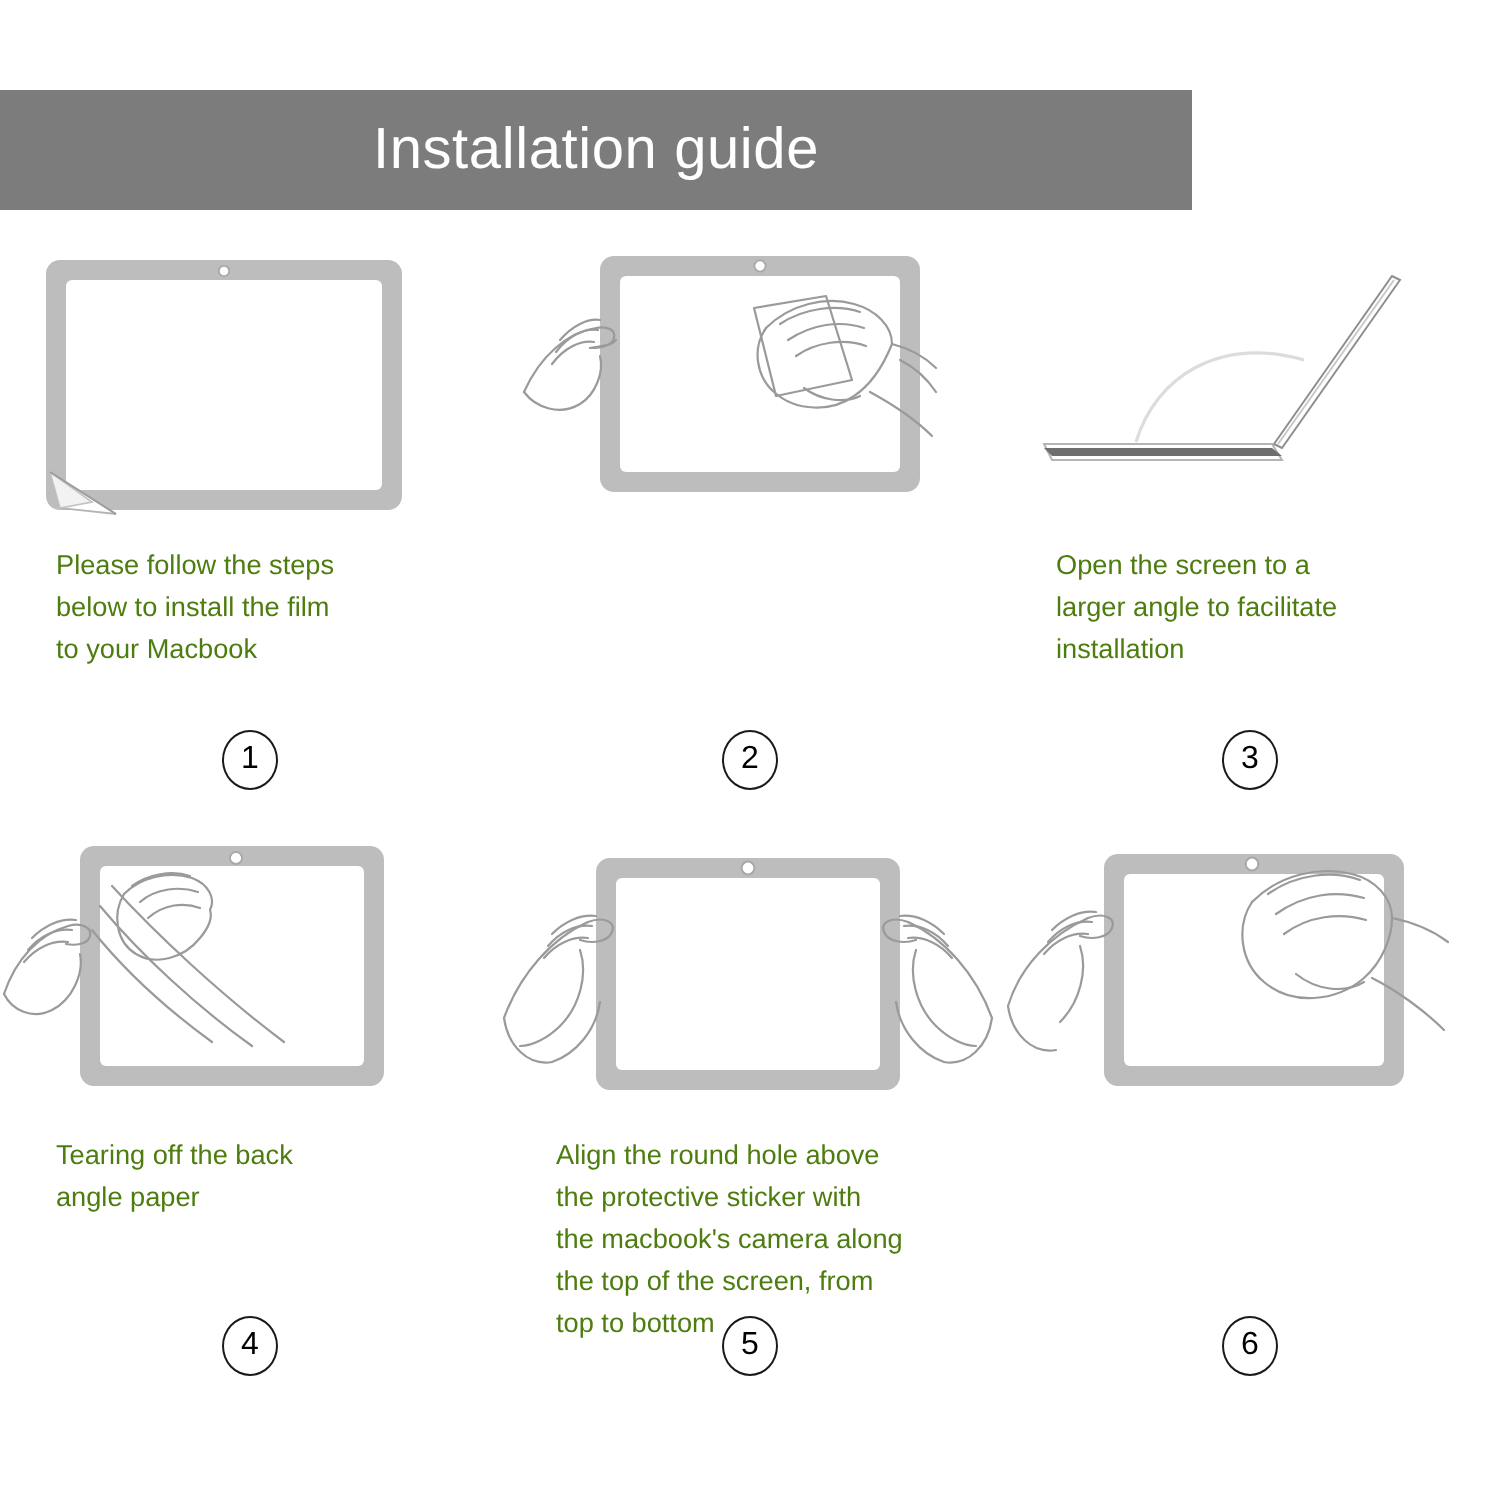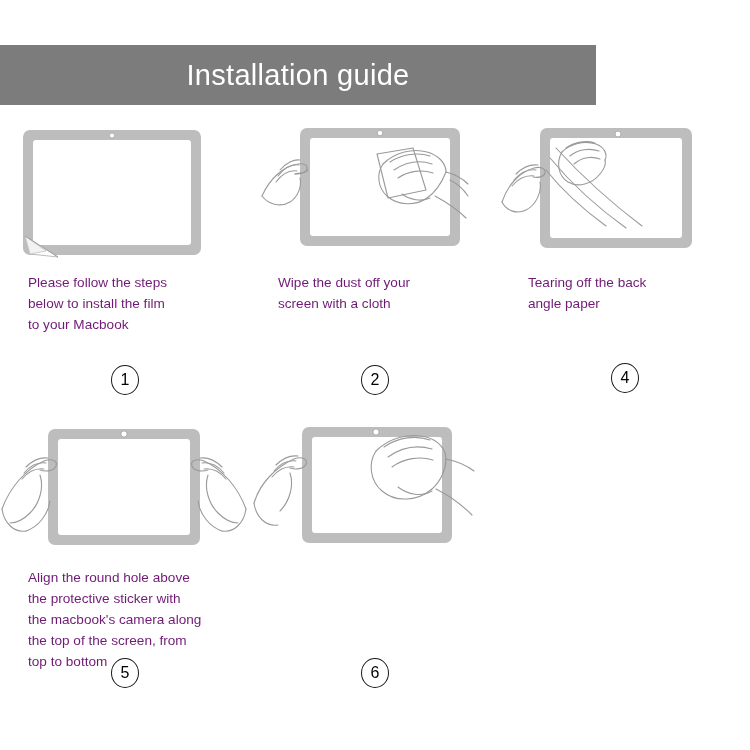--- a/index.html
+++ b/index.html
@@ -57,21 +57,21 @@
     width: 250px;
     height: 148px;
   }
   .art svg { display: block; }
 
   .caption {
     box-sizing: border-box;
     padding: 0 22px 0 28px;
     font-size: 13.6px;
     line-height: 21px;
-    color: #701a75;
+    color: #4d7c0f;
     white-space: pre-line;
     margin-top: 6px;
   }
   .cell-r1 .caption { min-height: 66px; }
 
   .step-badge {
     width: 26px;
     height: 28px;
     border: 1.6px solid #1a1a1a;
     border-radius: 50%;
@@ -140,27 +140,45 @@
           <path d="M148 60 C158 53, 172 51, 183 55"></path>
           <path d="M133 46 C126 56, 128 70, 137 78 C148 88, 166 88, 177 80 C186 74, 192 64, 196 54"></path>
           <path d="M152 76 C160 82, 172 84, 180 80"></path>
 
           <path d="M196 54 C204 56, 212 60, 218 66"></path>
           <path d="M185 78 C196 84, 208 92, 216 100"></path>
           <path d="M200 62 C208 66, 214 72, 218 78"></path>
         </g>
       </svg>
     </div>
-    <div class="caption">Wipe the dust off your
-screen with a cloth</div>
     <div class="badge-row-1">
       <div class="step-badge">2</div>
     </div>
   </div>
 
+  <div class="step-cell cell-r1">
+    <div class="art">
+      <svg width="250" height="148" viewBox="0 0 250 148">
+
+        <path d="M68 103 C78 70, 110 50, 152 62" fill="none" stroke="#dcdcdc" stroke-width="1.6"></path>
+
+        <path d="M22 104 L136 104 L141 112 L26 112 Z" fill="#ffffff" stroke="#b5b5b5" stroke-width="1"></path>
+        <path d="M22 106 L136 106 L141 110 L26 110 Z" fill="#6e6e6e"></path>
+
+        <path d="M137 104 L196 20 L200 22 L141 106 Z" fill="#ffffff" stroke="#8e8e8e" stroke-width="1"></path>
+        <path d="M139 104 L197 22" fill="none" stroke="#c9c9c9" stroke-width="1"></path>
+      </svg>
+    </div>
+    <div class="caption">Open the screen to a
+larger angle to facilitate
+installation</div>
+    <div class="badge-row-1">
+      <div class="step-badge">3</div>
+    </div>
+  </div>
 
   <div class="step-cell cell-r2">
     <div class="art">
       <svg width="250" height="148" viewBox="0 0 250 148">
         <rect x="40" y="10" width="152" height="120" rx="7" fill="#bdbdbd"></rect>
         <rect x="50" y="20" width="132" height="100" rx="3" fill="#ffffff"></rect>
         <circle cx="118" cy="16" r="3" fill="#ffffff" stroke="#a8a8a8" stroke-width="0.9"></circle>
         <g fill="none" stroke="#9a9a9a" stroke-width="1.1" stroke-linecap="round" stroke-linejoin="round">
 
           <path d="M2 84 C8 66, 20 54, 34 50 C41 48, 46 51, 45 55 C44 59, 38 60, 33 59"></path>

